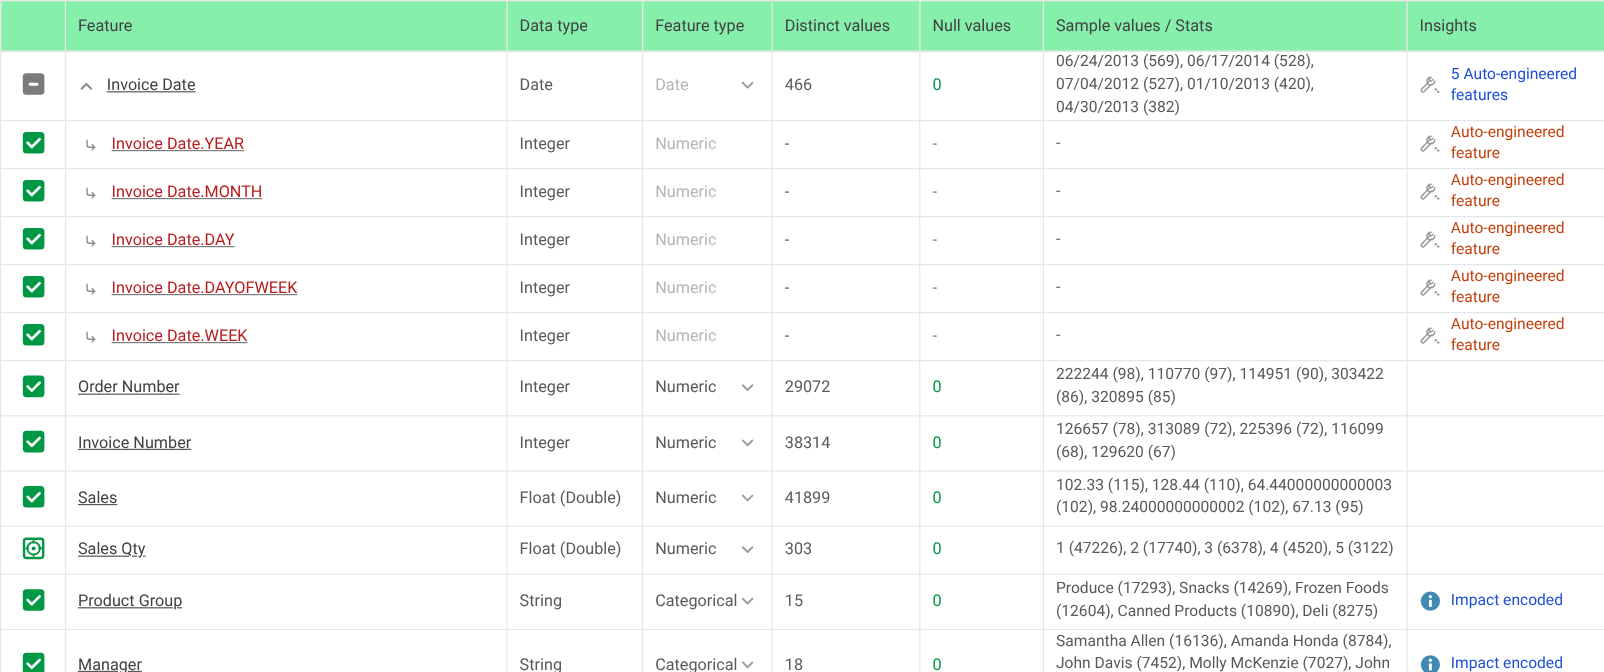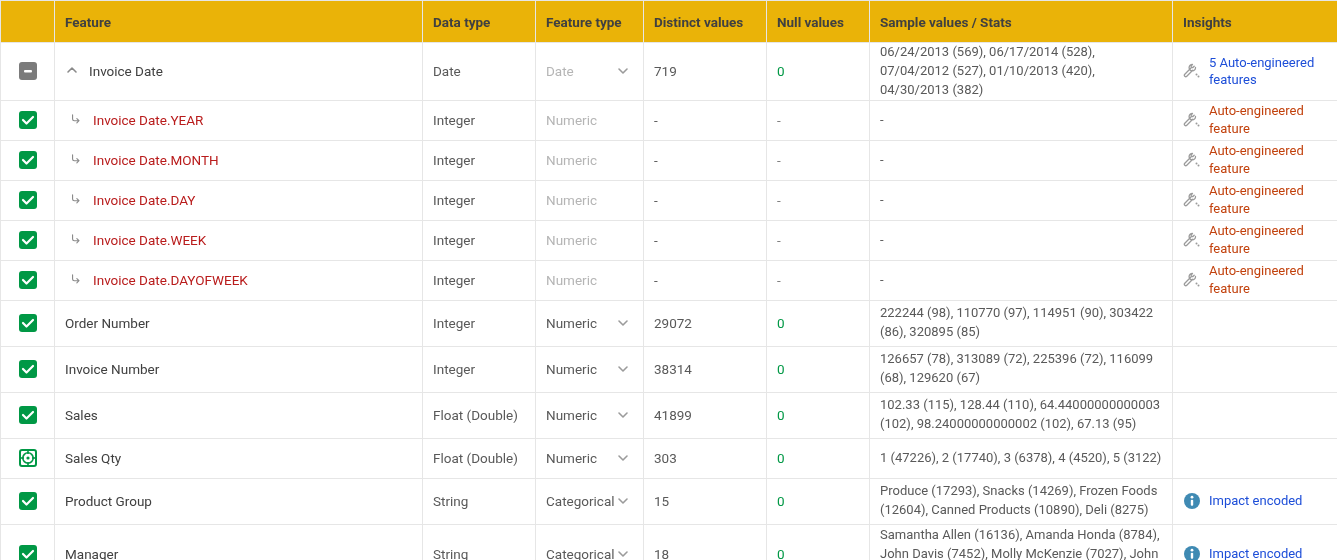--- a/index.html
+++ b/index.html
@@ -16,23 +16,23 @@
     table-layout: fixed;
   }
   .table th, .table td {
     border: 1px solid #e6e6e6;
     padding: 0 10px;
     text-align: left;
     vertical-align: middle;
   }
   .table th {
     height: 42px;
-    font-weight: 700;
+    font-weight: 400;
     color: #404040;
-    background: #eab308;
+    background: #86efac;
   }
   .table td {
     height: 40px;
     color: #595959;
   }
   .col-chk   { width: 54px; }
   .col-feat  { width: 368px; }
   .col-dtype { width: 113px; }
   .col-ftype { width: 108px; }
   .col-dist  { width: 123px; }
@@ -48,21 +48,21 @@
   }
   .checkbox { background: #009845; color: #fff; }
   .checkbox-indeterminate { background: #7b7b7b; color: #fff; }
   .checkbox-target {
     background: #fff; border: 2px solid #009845; color: #009845;
   }
   .checkbox svg, .checkbox-indeterminate svg, .checkbox-target svg {
     width: 14px; height: 14px; display: block;
   }
 
-  .feat-cell { display: flex; align-items: flex-start; gap: 10px; }
+  .feat-cell { display: flex; align-items: flex-end; gap: 10px; text-decoration: underline; }
   .feat-cell.child { padding-left: 4px; color: #7b7b7b; }
   .feat-cell .label { color: #404040; }
   .feat-cell.child .label { color: #b91c1c; }
   .caret, .arrowdown {
     display: inline-flex; align-items: center; justify-content: center;
     width: 14px; height: 14px; color: #8a8a8a;
   }
   .caret svg, .arrowdown svg { width: 12px; height: 12px; display: block; }
 
   .ftype {
@@ -182,21 +182,21 @@
         <td>
           <div class="ftype disabled">
             <span class="ftlabel">Date</span>
             <span class="chev">
               <svg viewBox="0 0 12 12">
                 <use href="#svg-chevron-down"></use>
               </svg>
             </span>
           </div>
         </td>
-        <td><span>719</span></td>
+        <td><span>466</span></td>
         <td><span class="null0">0</span></td>
         <td class="samp"><span>06/24/2013 (569), 06/17/2014 (528), 07/04/2012 (527), 01/10/2013 (420), 04/30/2013 (382)</span></td>
         <td>
           <div class="ins">
             <span class="ins-icon wrench-grey">
               <svg viewBox="0 0 18 18">
                 <use href="#svg-wrench"></use>
               </svg>
             </span>
             <span class="ins-text">5 Auto-engineered features</span>
@@ -317,21 +317,21 @@
               <use href="#svg-check"></use>
             </svg>
           </span></td>
         <td>
           <div class="feat-cell child">
             <span class="arrowdown">
               <svg viewBox="0 0 14 14">
                 <use href="#svg-arrow-child"></use>
               </svg>
             </span>
-            <span class="label">Invoice Date.WEEK</span>
+            <span class="label">Invoice Date.DAYOFWEEK</span>
           </div>
         </td>
         <td class="dim"><span>Integer</span></td>
         <td>
           <div class="ftype disabled">
             <span class="ftlabel">Numeric</span>
           </div>
         </td>
         <td class="dim"><span>-</span></td>
         <td><span class="dim">-</span></td>
@@ -353,21 +353,21 @@
               <use href="#svg-check"></use>
             </svg>
           </span></td>
         <td>
           <div class="feat-cell child">
             <span class="arrowdown">
               <svg viewBox="0 0 14 14">
                 <use href="#svg-arrow-child"></use>
               </svg>
             </span>
-            <span class="label">Invoice Date.DAYOFWEEK</span>
+            <span class="label">Invoice Date.WEEK</span>
           </div>
         </td>
         <td class="dim"><span>Integer</span></td>
         <td>
           <div class="ftype disabled">
             <span class="ftlabel">Numeric</span>
           </div>
         </td>
         <td class="dim"><span>-</span></td>
         <td><span class="dim">-</span></td>

